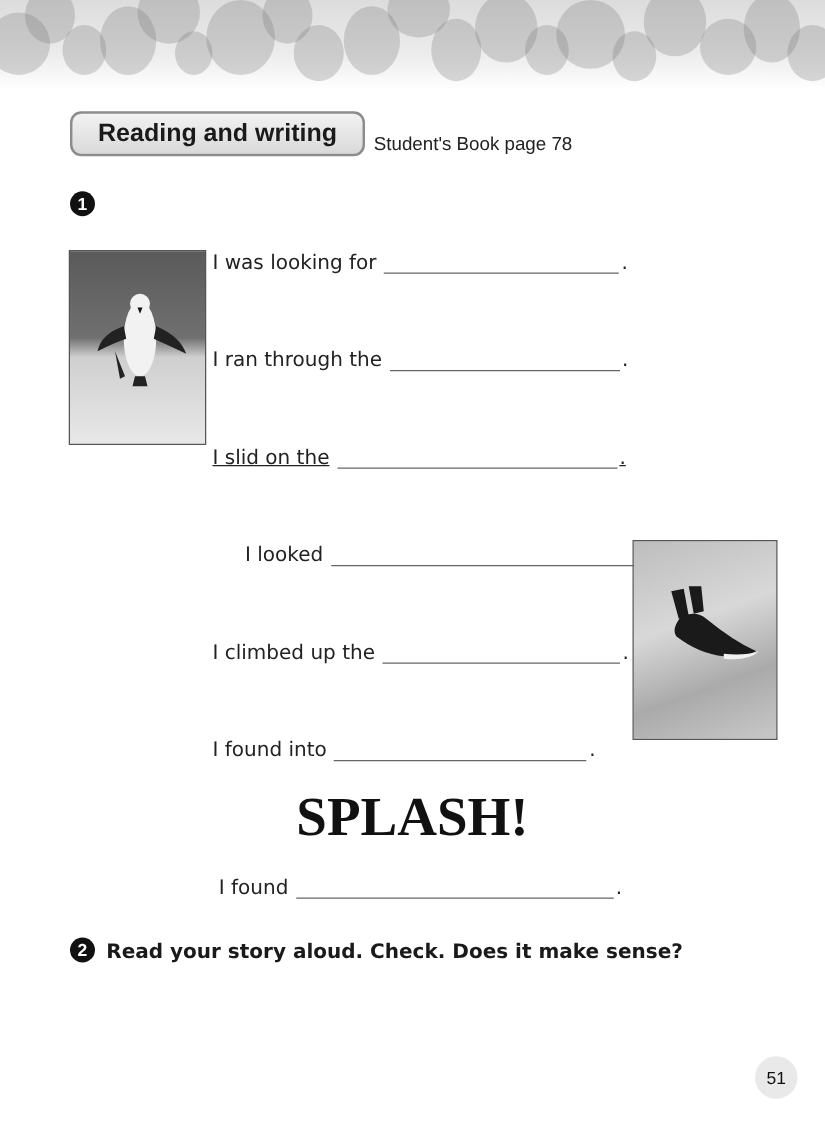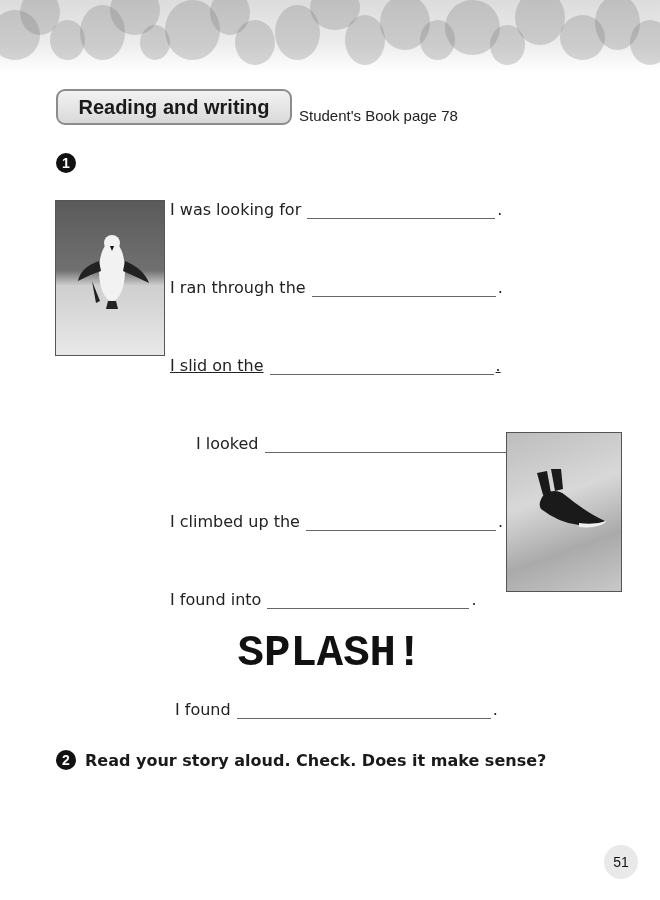--- a/index.html
+++ b/index.html
@@ -7,21 +7,21 @@
   .banner { position:absolute; left:0; top:0; width:660px; height:72px; background:linear-gradient(#dcdcdc, #ececec 60%, #ffffff); overflow:hidden; }
   .bubble { position:absolute; border-radius:50%; background:rgba(120,120,120,0.28); }
   .section-tab { position:absolute; left:56px; top:89px; width:236px; height:36px; box-sizing:border-box; border:2px solid #8c8c8c; border-radius:9px; background:linear-gradient(#f2f2f2,#d9d9d9); display:flex; align-items:center; justify-content:center; font-family:"Liberation Sans", sans-serif; font-weight:bold; font-size:20px; color:#1a1a1a; }
   .page-ref { position:absolute; left:299px; top:107px; font-family:Liberation Sans, sans-serif; font-size:15px; color:#222; }
   .q { position:absolute; left:56px; display:flex; align-items:center; font-family:"DejaVu Sans", sans-serif; font-weight:bold; font-size:16px; color:#1a1a1a; }
   .qnum { width:20px; height:20px; border-radius:50%; background:#111; color:#fff; font-size:14px; font-weight:bold; display:flex; align-items:center; justify-content:center; margin-right:9px; font-family:"Liberation Sans", sans-serif; }
   .line-row { position:absolute; display:flex; align-items:flex-end; font-family:"DejaVu Sans", sans-serif; font-size:16px; color:#222; }
   .blank { border-bottom:1.5px solid #666; height:18px; margin-left:6px; }
   .dot { margin-left:2px; }
   .photo { position:absolute; box-sizing:border-box; border:1px solid #555; overflow:hidden; }
-  .splash { position:absolute; left:0; width:660px; top:628px; text-align:center; font-family:Liberation Mono, monospace; font-weight:bold; font-size:44px; letter-spacing:0px; color:#111; }
+  .splash { position:absolute; left:0; width:660px; top:628px; text-align:center; font-family:Liberation Serif, serif; font-weight:bold; font-size:44px; letter-spacing:0px; color:#111; }
   .page-num { position:absolute; left:604px; top:845px; width:34px; height:34px; border-radius:50%; background:#e9e9e9; display:flex; align-items:center; justify-content:center; font-family:"Liberation Sans", sans-serif; font-size:14px; color:#111; }
 </style>
 </head>
 <body>
 
 <div class="banner">
   <div class="bubble" style="left:-10px;top:10px;width:50px;height:50px;"></div>
   <div class="bubble" style="left:20px;top:-10px;width:40px;height:45px;"></div>
   <div class="bubble" style="left:50px;top:20px;width:35px;height:40px;"></div>
   <div class="bubble" style="left:80px;top:5px;width:45px;height:55px;"></div>

